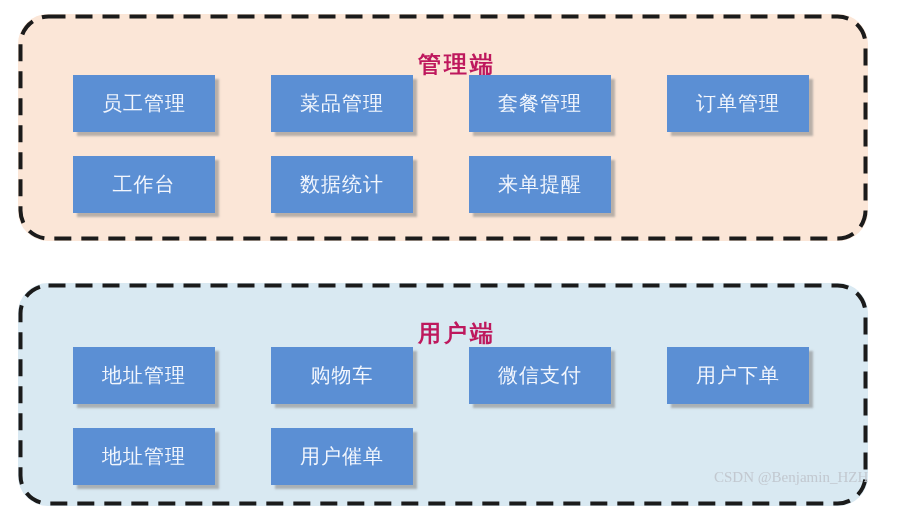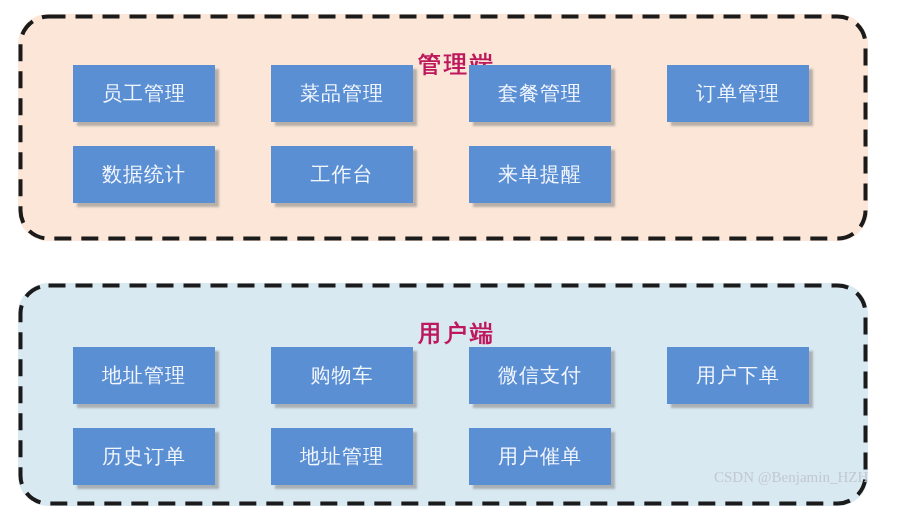--- a/index.html
+++ b/index.html
@@ -37,21 +37,21 @@
     color: #be185d;
   }
   .module-grid {
     position: absolute;
     left: 55px;
     display: grid;
     grid-template-columns: repeat(4, 142px);
     column-gap: 56px;
     row-gap: 24px;
   }
-  .panel-admin .module-grid { top: 51px; }
+  .panel-admin .module-grid { top: 61px; }
   .panel-user  .module-grid { top: 64px; }
   .module {
     width: 142px;
     height: 57px;
     background: #5B8FD4;
     box-shadow: 4px 4px 2px rgba(130,130,130,0.55);
     display: flex;
     align-items: center;
     justify-content: center;
     font-size: 20px;
@@ -77,36 +77,35 @@
   <section class="panel panel-admin">
     <svg class="dash-svg" width="850" height="227" viewBox="0 0 850 227">
       <rect x="2.5" y="2.5" width="845" height="222" rx="28" ry="28" fill="none" stroke="#1B1B1B" stroke-width="4" stroke-dasharray="17 10"></rect>
     </svg>
     <h2 class="panel-title">管理端</h2>
     <div class="module-grid">
       <div class="module">员工管理</div>
       <div class="module">菜品管理</div>
       <div class="module">套餐管理</div>
       <div class="module">订单管理</div>
+      <div class="module">工作台</div>
       <div class="module">数据统计</div>
-      <div class="module">工作台</div>
       <div class="module">来单提醒</div>
     </div>
   </section>
 
   <section class="panel panel-user">
     <svg class="dash-svg" width="850" height="223" viewBox="0 0 850 223">
       <rect x="2.5" y="2.5" width="845" height="218" rx="28" ry="28" fill="none" stroke="#1B1B1B" stroke-width="4" stroke-dasharray="17 10"></rect>
     </svg>
     <h2 class="panel-title">用户端</h2>
     <div class="module-grid">
       <div class="module">地址管理</div>
       <div class="module">购物车</div>
       <div class="module">微信支付</div>
       <div class="module">用户下单</div>
-      <div class="module">历史订单</div>
       <div class="module">地址管理</div>
       <div class="module">用户催单</div>
     </div>
   </section>
 
   <div class="watermark">CSDN @Benjamin_HZH</div>
 </div>
 
 </body></html>

